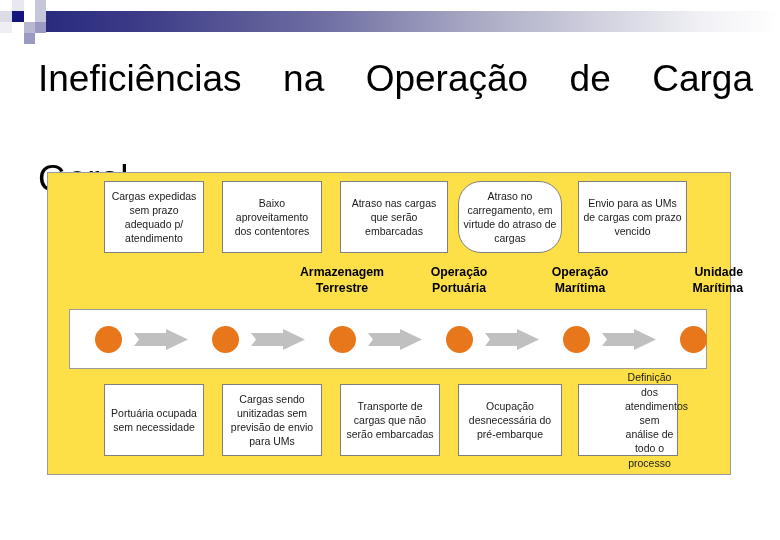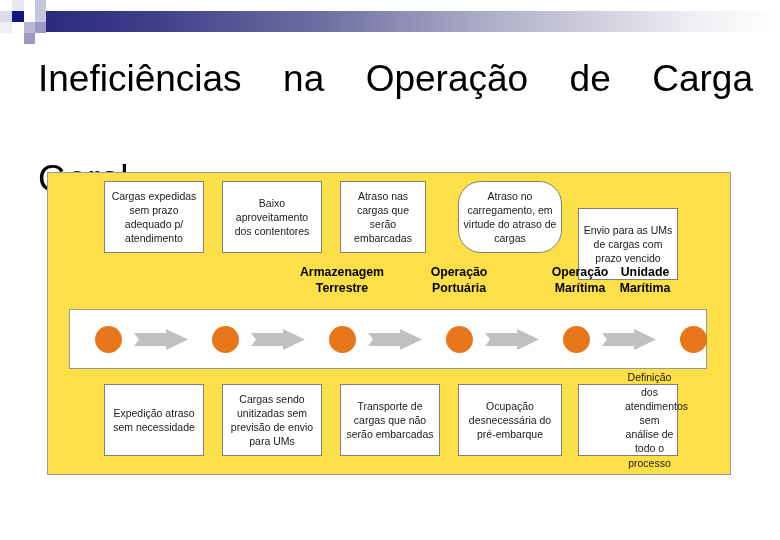--- a/index.html
+++ b/index.html
@@ -156,45 +156,45 @@
 
 <div class="diagram">
 
   <div class="box-row top">
     <div class="ibox" style="left:56px;  top:0px; width:100px; height:72px;">
       <span>Cargas expedidas sem prazo adequado p/ atendimento</span>
     </div>
     <div class="ibox" style="left:174px; top:0px; width:100px; height:72px;">
       <span>Baixo aproveitamento dos contentores</span>
     </div>
-    <div class="ibox" style="left:292px; top:0px; width:86px; height:72px;">
+    <div class="ibox" style="left:292px; top:0px; width:108px; height:72px;">
       <span>Atraso nas cargas que serão embarcadas</span>
     </div>
     <div class="ibox" style="left:410px; top:0px; width:104px; height:72px;border-radius:23px;">
       <span>Atraso no carregamento, em virtude do atraso de cargas</span>
     </div>
-    <div class="ibox" style="left:530px; top:0px; width:100px; height:72px;margin-top:27px;">
+    <div class="ibox" style="left:530px; top:0px; width:109px; height:72px;">
       <span>Envio para as UMs de cargas com prazo vencido</span>
     </div>
   </div>
 
   <div class="stage-row">
     <div class="stage-label" style="left:234px; top:3px; width:120px;">
       <span>Armazenagem</span><br>
       <span>Terrestre</span>
     </div>
     <div class="stage-label" style="left:351px; top:3px; width:120px;">
       <span>Operação</span><br>
       <span>Portuária</span>
     </div>
     <div class="stage-label" style="left:472px; top:3px; width:120px;">
       <span>Operação</span><br>
       <span>Marítima</span>
     </div>
-    <div class="stage-label" style="left:537px; top:3px; width:120px;">
+    <div class="stage-label" style="left:575px; top:3px; width:120px;text-align:right;">
       <span>Unidade</span><br>
       <span>Marítima</span>
     </div>
   </div>
 
   <div class="flow-band">
     <div class="node" style="left:25px;"></div>
     <div class="node" style="left:142px;"></div>
     <div class="node" style="left:259px;"></div>
     <div class="node" style="left:376px;"></div>
@@ -223,21 +223,21 @@
     </div>
     <div class="arrow" style="left:532px;">
       <svg width="54" height="21" viewBox="0 0 54 21">
           <path d="M0,4 L32,4 L32,0 L54,10.5 L32,21 L32,17 L0,17 L5,10.5 Z" fill="#C0C0C0"></path>
         </svg>
     </div>
   </div>
 
   <div class="box-row bottom">
     <div class="ibox" style="left:56px;  top:0px; width:100px; height:72px;">
-      <span>Expedição atraso sem necessidade</span>
+      <span>Portuária ocupada sem necessidade</span>
     </div>
     <div class="ibox" style="left:174px; top:0px; width:100px; height:72px;">
       <span>Cargas sendo unitizadas sem previsão de envio para UMs</span>
     </div>
     <div class="ibox" style="left:292px; top:0px; width:100px; height:72px;">
       <span>Transporte de cargas  que não serão embarcadas</span>
     </div>
     <div class="ibox" style="left:410px; top:0px; width:104px; height:72px;">
       <span>Ocupação desnecessária do pré-embarque</span>
     </div>

